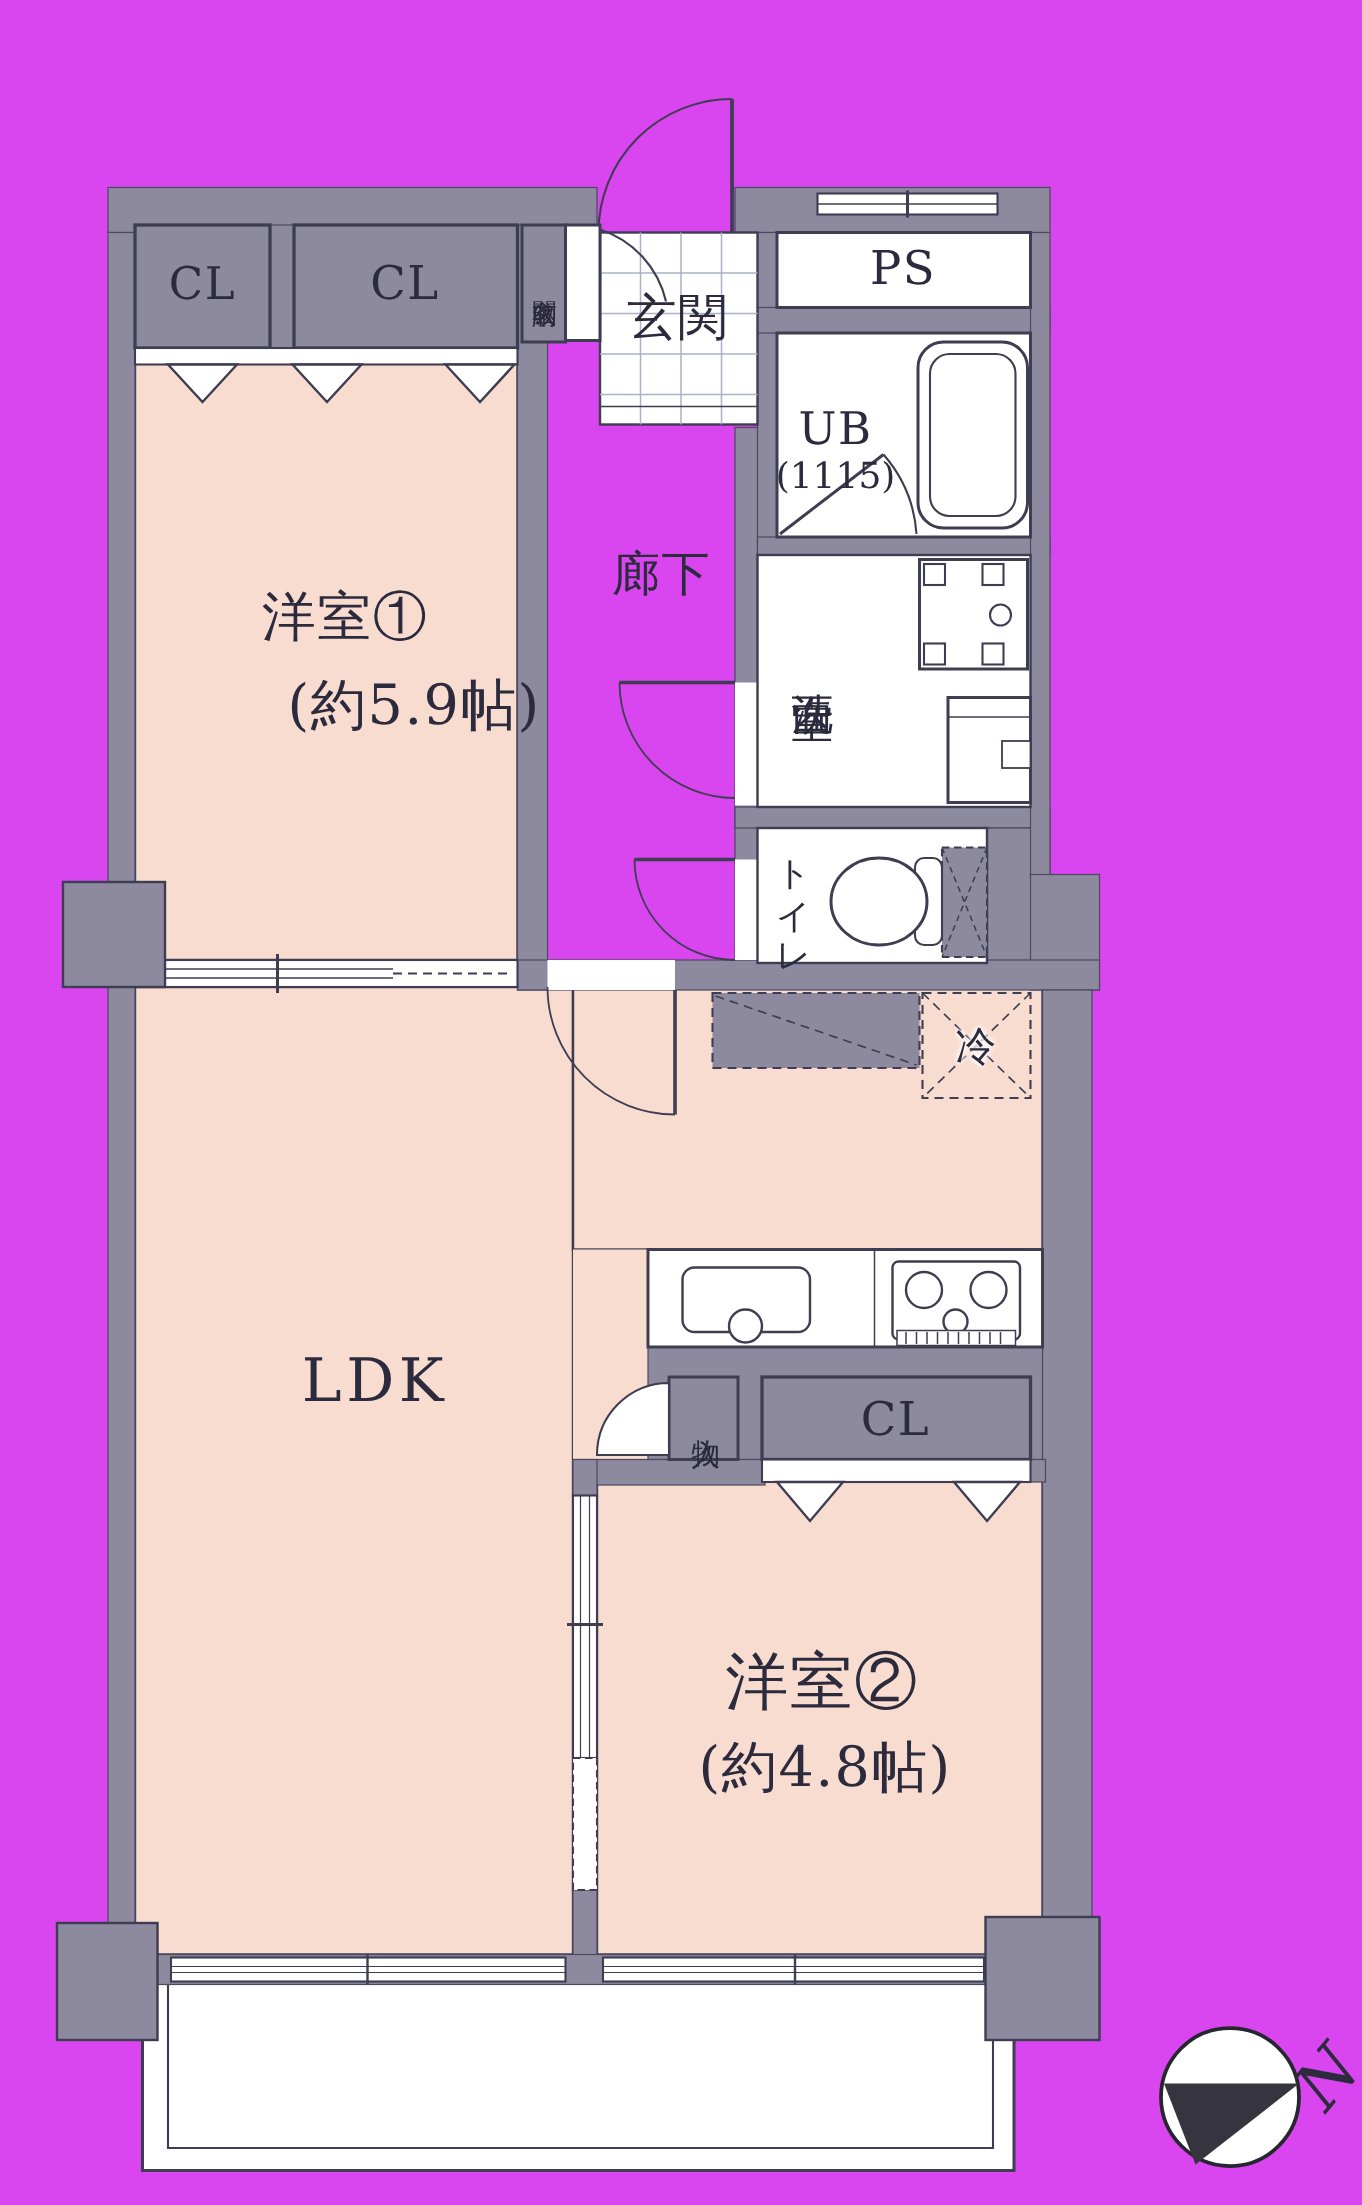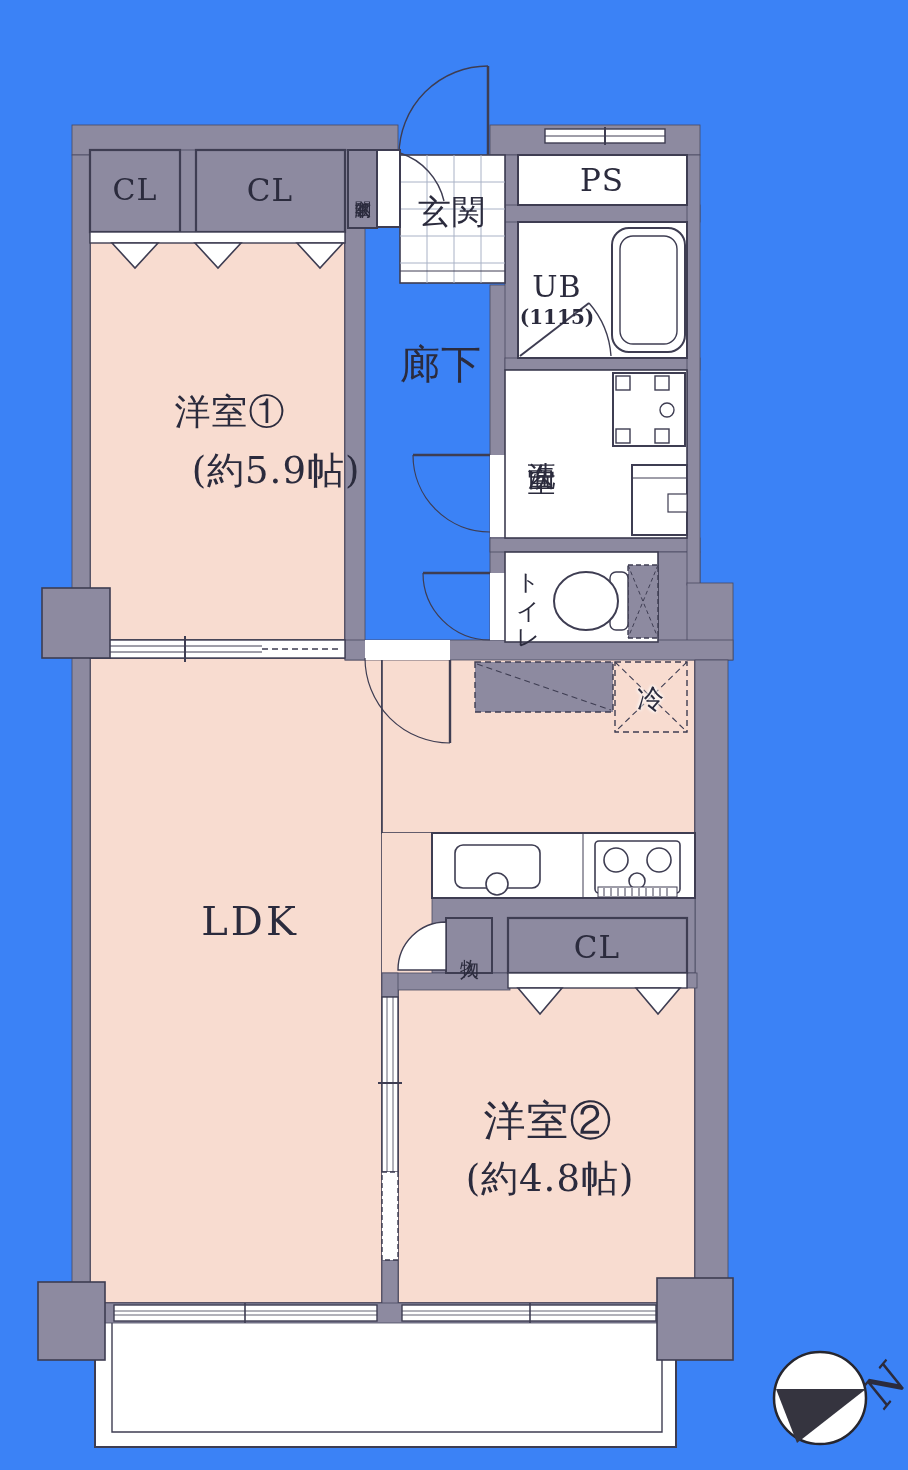--- a/index.html
+++ b/index.html
@@ -1,16 +1,16 @@
 <!DOCTYPE html>
 <html><head>
 <meta charset="utf-8">
 <style>
   html,body{margin:0;padding:0;background:#ffffff;}
-  #stage{position:relative;width:908px;height:1470px;background:#3b82f6;overflow:hidden;
+  #stage{position:relative;width:908px;height:1470px;background:#d946ef;overflow:hidden;
          font-family:"DejaVu Serif","Liberation Serif",serif;}
   #plan-svg{position:absolute;left:0;top:0;}
   .label{position:absolute;transform:translate(-50%,-50%);color:#2b2b3d;white-space:nowrap;
          line-height:1;letter-spacing:1px;}
   .vert{writing-mode:vertical-rl;text-orientation:upright;letter-spacing:2px;}
   .halo{text-shadow:0 0 3px #fff,0 0 4px #fff,0 0 4px #fff;}
   .watermark{position:absolute;font-family:"DejaVu Sans","Liberation Sans",sans-serif;
              color:rgba(255,255,255,0.55);letter-spacing:4px;font-weight:bold;}
   .compass-n{transform:translate(-50%,-50%) rotate(-50deg);font-style:italic;}
 </style>
@@ -221,22 +221,22 @@
     <polygon points="776,1389 866,1389 797,1443" fill="#35343f"></polygon>
   </g>
 </svg>
 
   <div class="label" style="left:135px;top:190px;font-size:30px;">CL</div>
   <div class="label" style="left:270px;top:190px;font-size:31px;">CL</div>
   <div class="label vert" style="left:363px;top:189px;font-size:16px;letter-spacing:1px;">玄関収納</div>
   <div class="label" style="left:452px;top:211px;font-size:33px;">玄関</div>
   <div class="label" style="left:602px;top:180px;font-size:31px;">PS</div>
   <div class="label" style="left:557px;top:287px;font-size:30px;">UB</div>
-  <div class="label" style="left:557px;top:317px;font-size:20px;letter-spacing:0;font-weight:bold;">(1115)</div>
-  <div class="label" style="left:441px;top:364px;font-size:40px;">廊下</div>
+  <div class="label" style="left:557px;top:317px;font-size:24px;letter-spacing:0;">(1115)</div>
+  <div class="label" style="left:441px;top:382px;font-size:32px;">廊下</div>
   <div class="label vert" style="left:541px;top:443px;font-size:28px;">洗面室</div>
   <div class="label vert" style="left:528px;top:599px;font-size:23px;">トイレ</div>
   <div class="label" style="left:230px;top:412px;font-size:36px;">洋室①</div>
   <div class="label" style="left:232px;top:470px;font-size:37px;margin-left:44px;">(約5.9帖)</div>
   <div class="label halo" style="left:651px;top:698px;font-size:27px;">冷</div>
   <div class="label" style="left:250px;top:921px;font-size:40px;letter-spacing:3px;">LDK</div>
   <div class="label vert" style="left:470px;top:945px;font-size:19px;letter-spacing:1px;">物入</div>
   <div class="label" style="left:597px;top:947px;font-size:31px;">CL</div>
   <div class="label" style="left:548px;top:1121px;font-size:42px;">洋室②</div>
   <div class="label" style="left:550px;top:1178px;font-size:37px;">(約4.8帖)</div>

